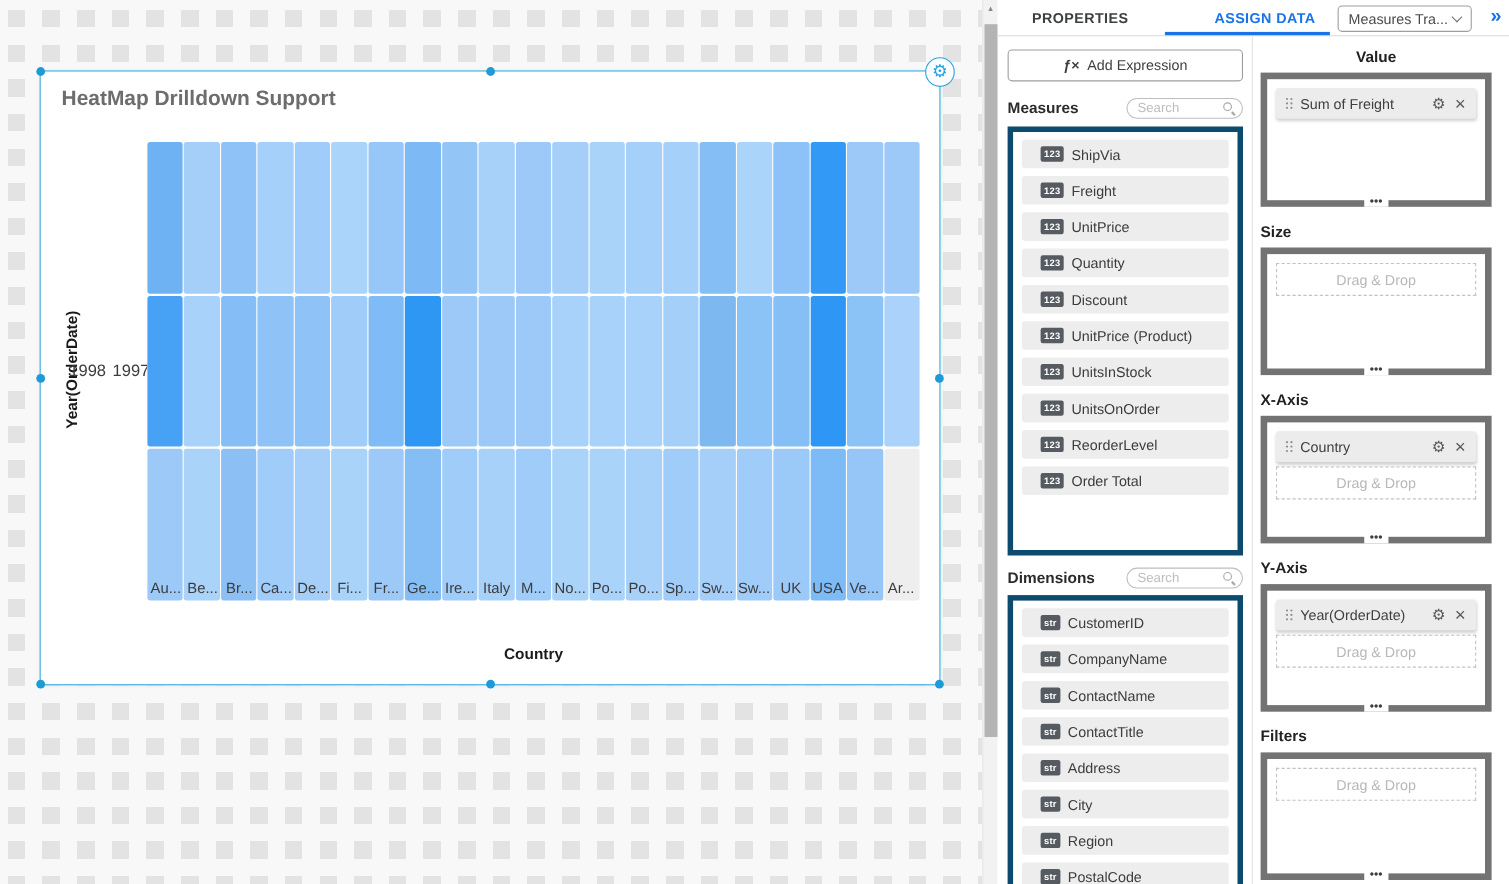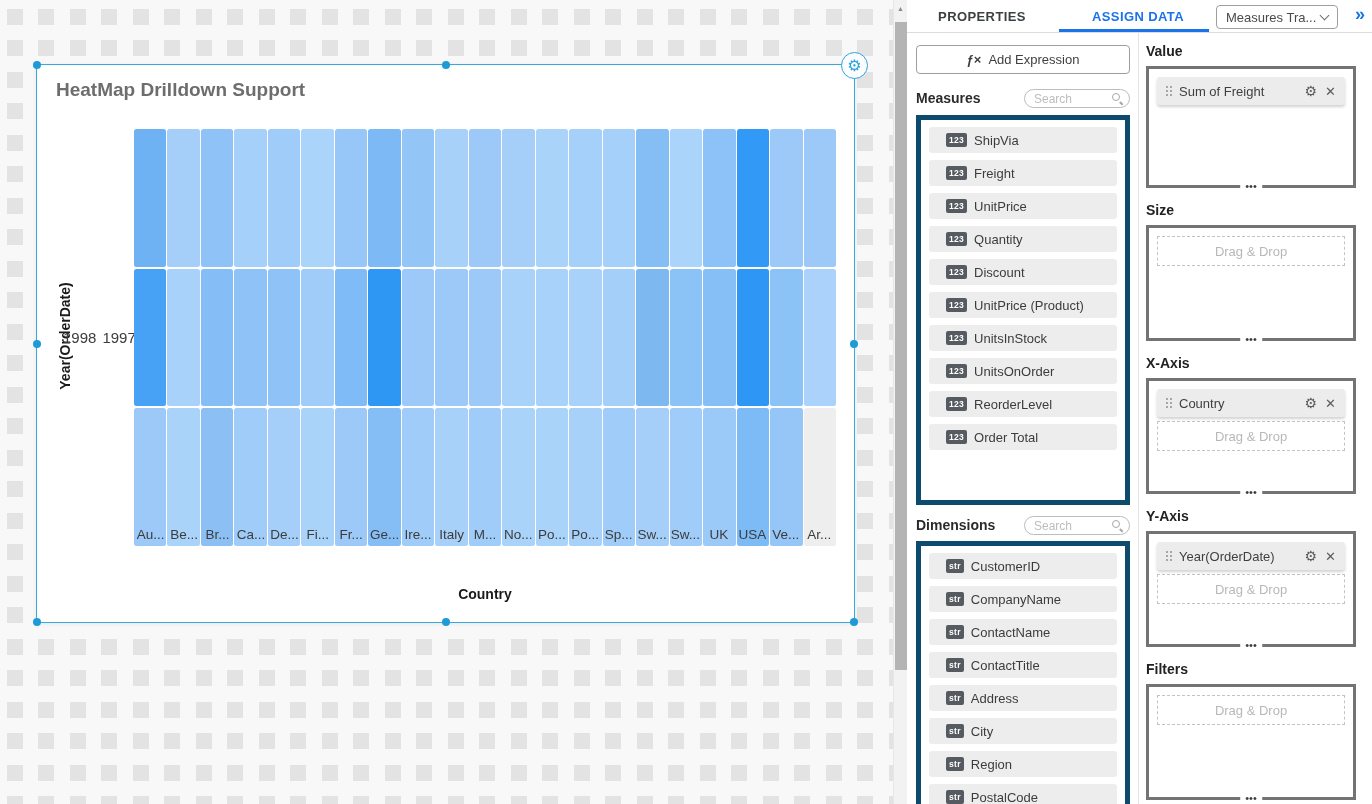--- a/index.html
+++ b/index.html
@@ -46,21 +46,21 @@
   .vscroll { position:absolute; left:893px; top:0; width:14px; height:804px; background:#f2f2f2; border-left:1px solid #e7e7e7; }
   .vscroll .arrow { height:16px; display:flex; align-items:center; justify-content:center; font-size:7px; color:#8a8a8a; }
   .vscroll .thumb { position:absolute; left:1px; top:22px; width:12px; height:648px; background:#b4b4b4; }
 
   
   .panel { position:absolute; left:907px; top:0; width:465px; height:804px; background:#ffffff; }
   .panel-header { position:relative; height:33px; border-bottom:1px solid #dddddd; }
   .tab { position:absolute; top:0; height:33px; line-height:33px; text-align:center;
     font-size:13px; font-weight:bold; letter-spacing:0.4px; color:#3c4043; cursor:pointer; }
   .tab-props { left:0; width:150px; }
-  .tab-assign { left:156px; width:150px; color:#1a73e8; }
+  .tab-assign { left:168px; width:150px; color:#1a73e8; }
   .tab-underline { position:absolute; left:152px; bottom:0; width:150px; height:3px; background:#1a73e8; }
   .ds-select { position:absolute; right:34px; top:5px; width:122px; height:24px; border:1px solid #9e9e9e;
     border-radius:4px; display:flex; align-items:center; justify-content:space-between; padding:0 9px;
     font-size:13px; color:#4a4a4a; background:#fff; cursor:pointer; }
   .chev { width:7px; height:7px; border-right:1.6px solid #707070; border-bottom:1.6px solid #707070;
     transform:rotate(45deg); margin-top:-4px; }
   .expand-btn { position:absolute; right:7px; top:4px; font-size:18px; font-weight:bold; color:#1a73e8; cursor:pointer; }
 
   .panel-divider { position:absolute; left:231px; top:33px; width:1px; height:771px; background:#e4e4e4; }
 
@@ -85,22 +85,22 @@
   .field-list.measures { height:390px; }
   .field-list.dims { margin-top:6px; height:280px; overflow:hidden; }
   .field-item { margin:7px 8px 0 8px; height:26px; background:#ededed; border-radius:3px;
     display:flex; align-items:center; gap:7px; padding-left:17px; font-size:13px; color:#3c3c3c; cursor:grab; }
   .type-badge { background:#565b61; color:#fff; font-size:8.5px; font-weight:bold; line-height:1;
     padding:2.5px 3px; border-radius:2px; letter-spacing:0.3px; }
 
   
   .assign-col { position:absolute; left:239px; top:33px; width:210px; padding-top:10px; }
   .well-label { font-size:14px; font-weight:bold; color:#222; margin:14px 0 7px 0; }
-  .well-label:first-child { margin-top:0; }
-  .well { position:relative; border:3px solid #737373; background:#fff; padding:8px 8px 0 8px; }
+  .well-label:first-child { margin-top:0;text-align:center; }
+  .well { position:relative; border:6px solid #737373; background:#fff; padding:8px 8px 0 8px; }
   .chip { position:relative; height:28px; background:#ececec; border-radius:3px; display:flex; align-items:center;
     gap:8px; padding:0 9px 0 9px; margin-bottom:4px; box-shadow:0 2px 3px rgba(0,0,0,0.18); cursor:grab; }
   .chip-label { flex:1; font-size:13px; color:#3f3f3f; white-space:nowrap; overflow:hidden; }
   .dots6 { width:2px; height:2px; background:#8f8f8f; border-radius:50%; margin:-8px 3px 0 0;
     box-shadow:4px 0 0 #8f8f8f, 0 4px 0 #8f8f8f, 4px 4px 0 #8f8f8f, 0 8px 0 #8f8f8f, 4px 8px 0 #8f8f8f; }
   .chip-gear { font-size:14px; color:#5a5a5a; cursor:pointer; line-height:1; }
   .chip-close { font-size:13px; color:#5a5a5a; cursor:pointer; line-height:1; }
   .drop-zone { height:30px; border:1px dashed #c3c3c3; display:flex; align-items:center; justify-content:center;
     font-size:13px; color:#b8b8b8; margin-bottom:8px; }
   .more-dots { position:absolute; left:50%; bottom:-6px; transform:translateX(-50%);

